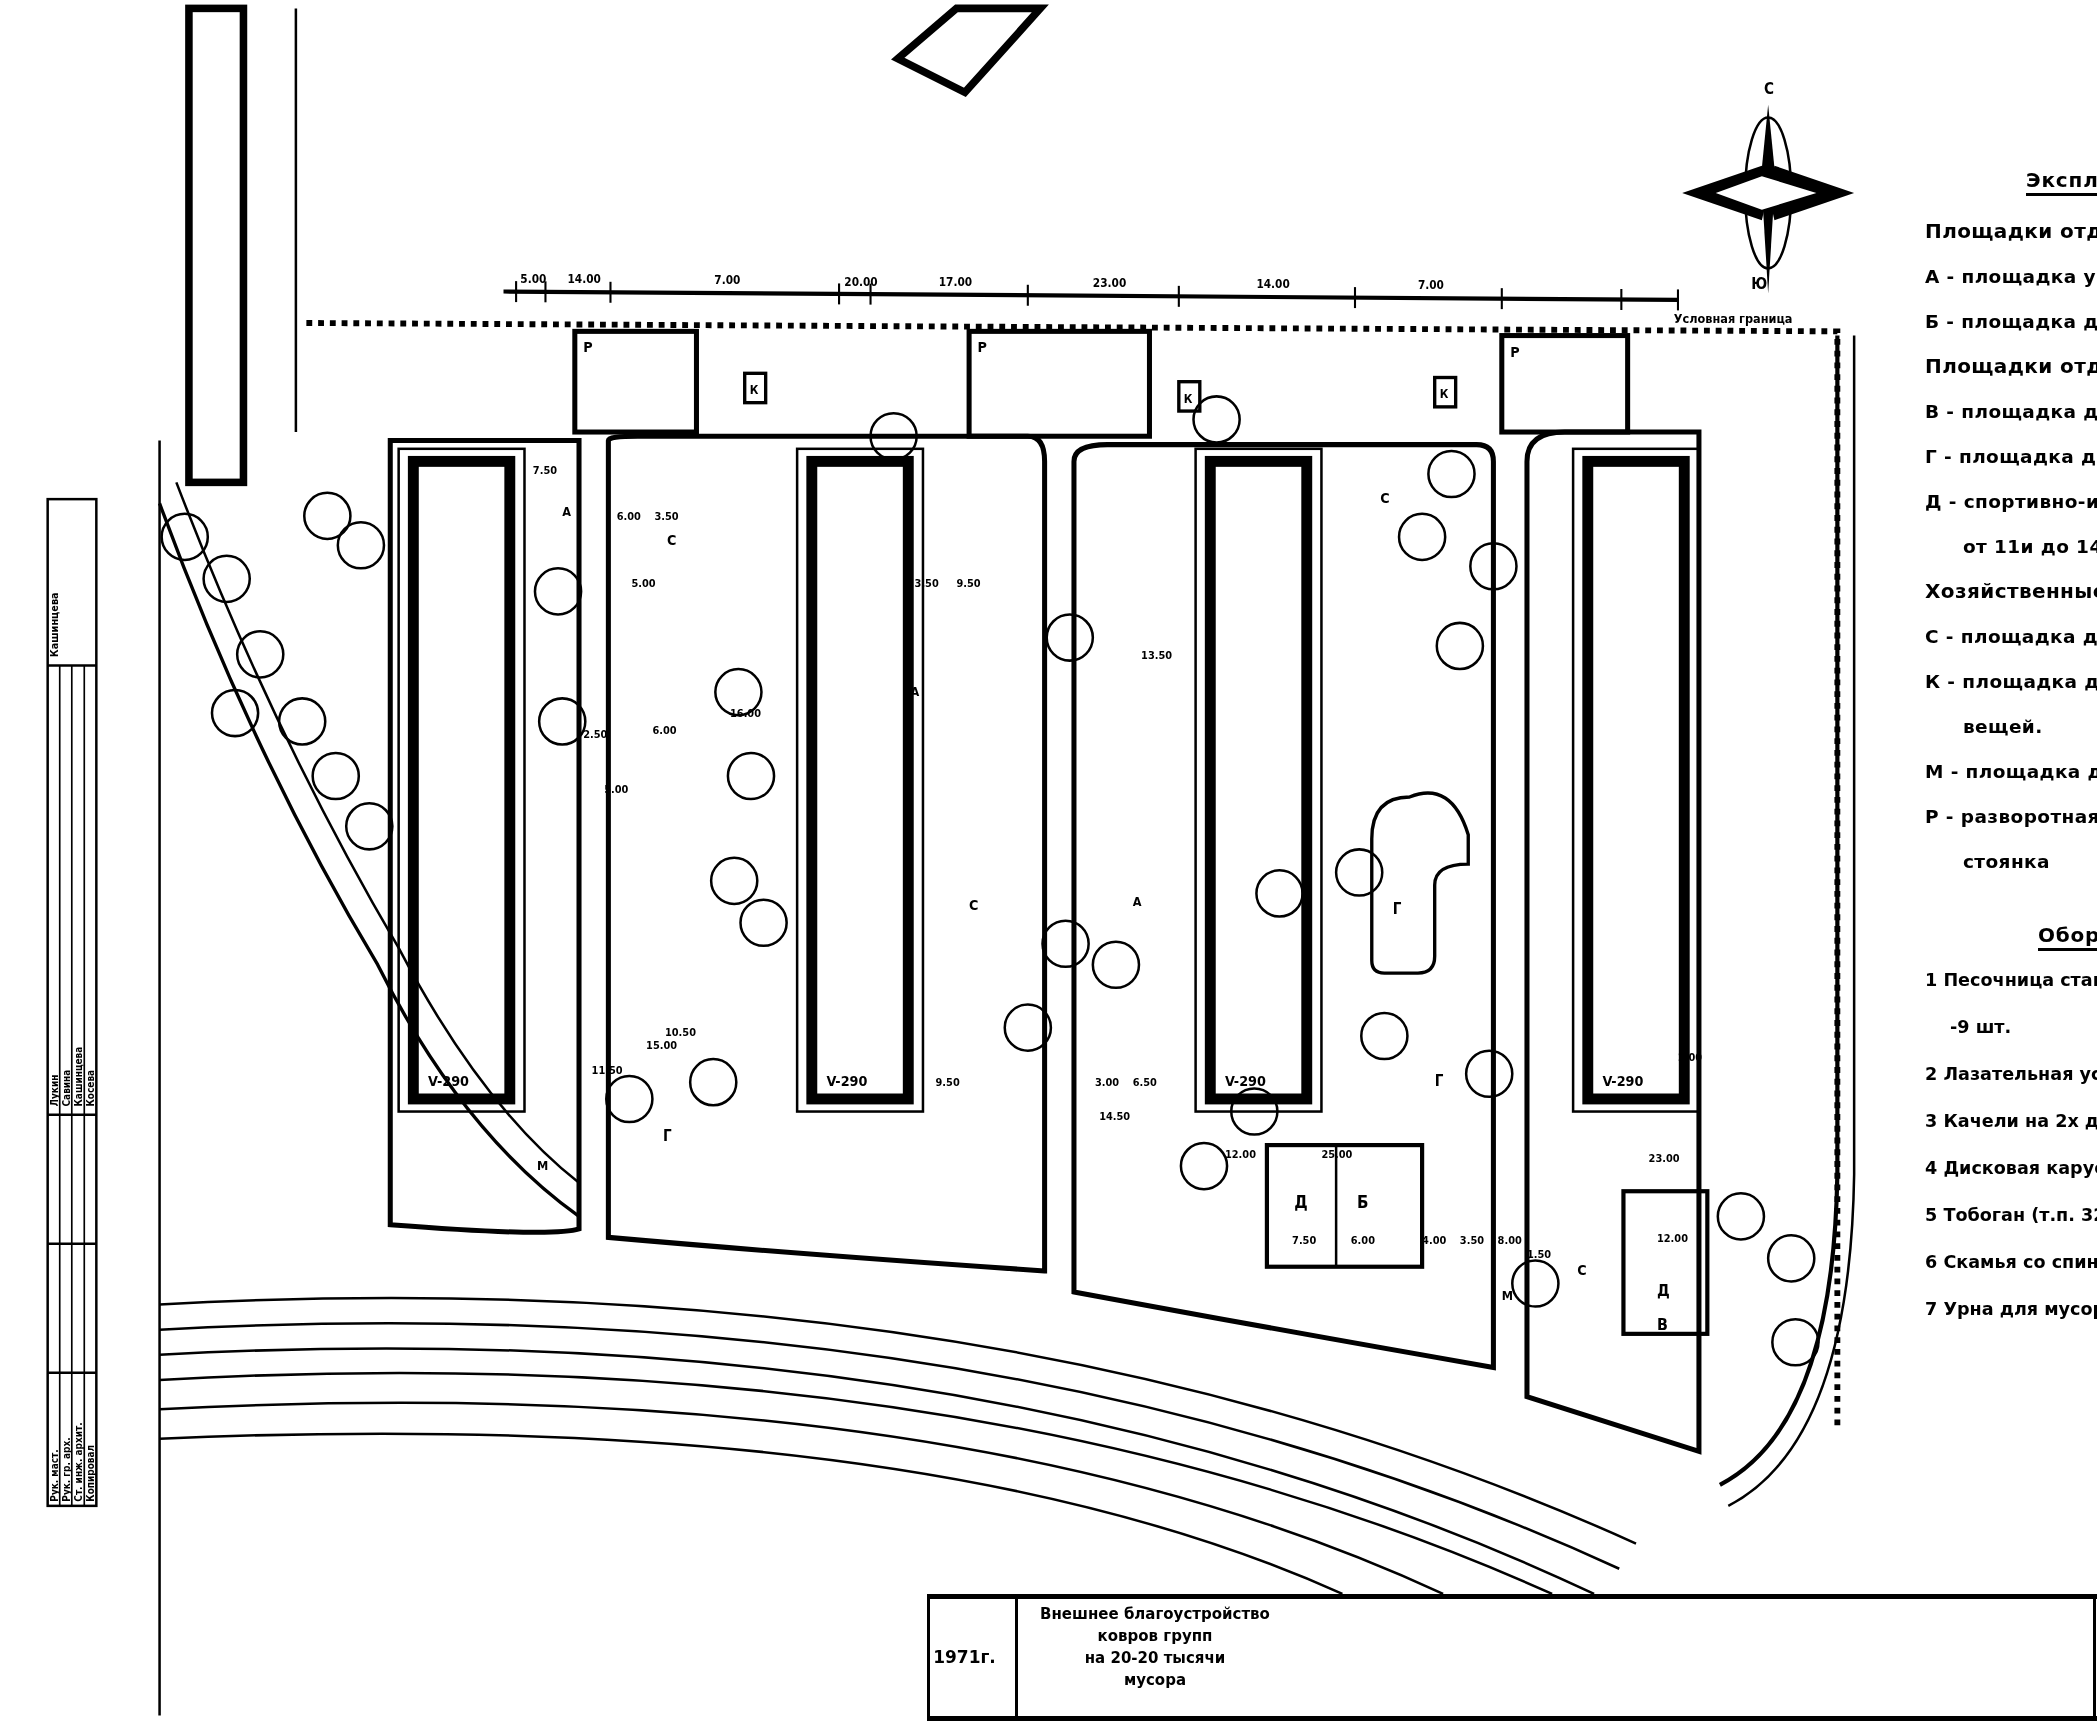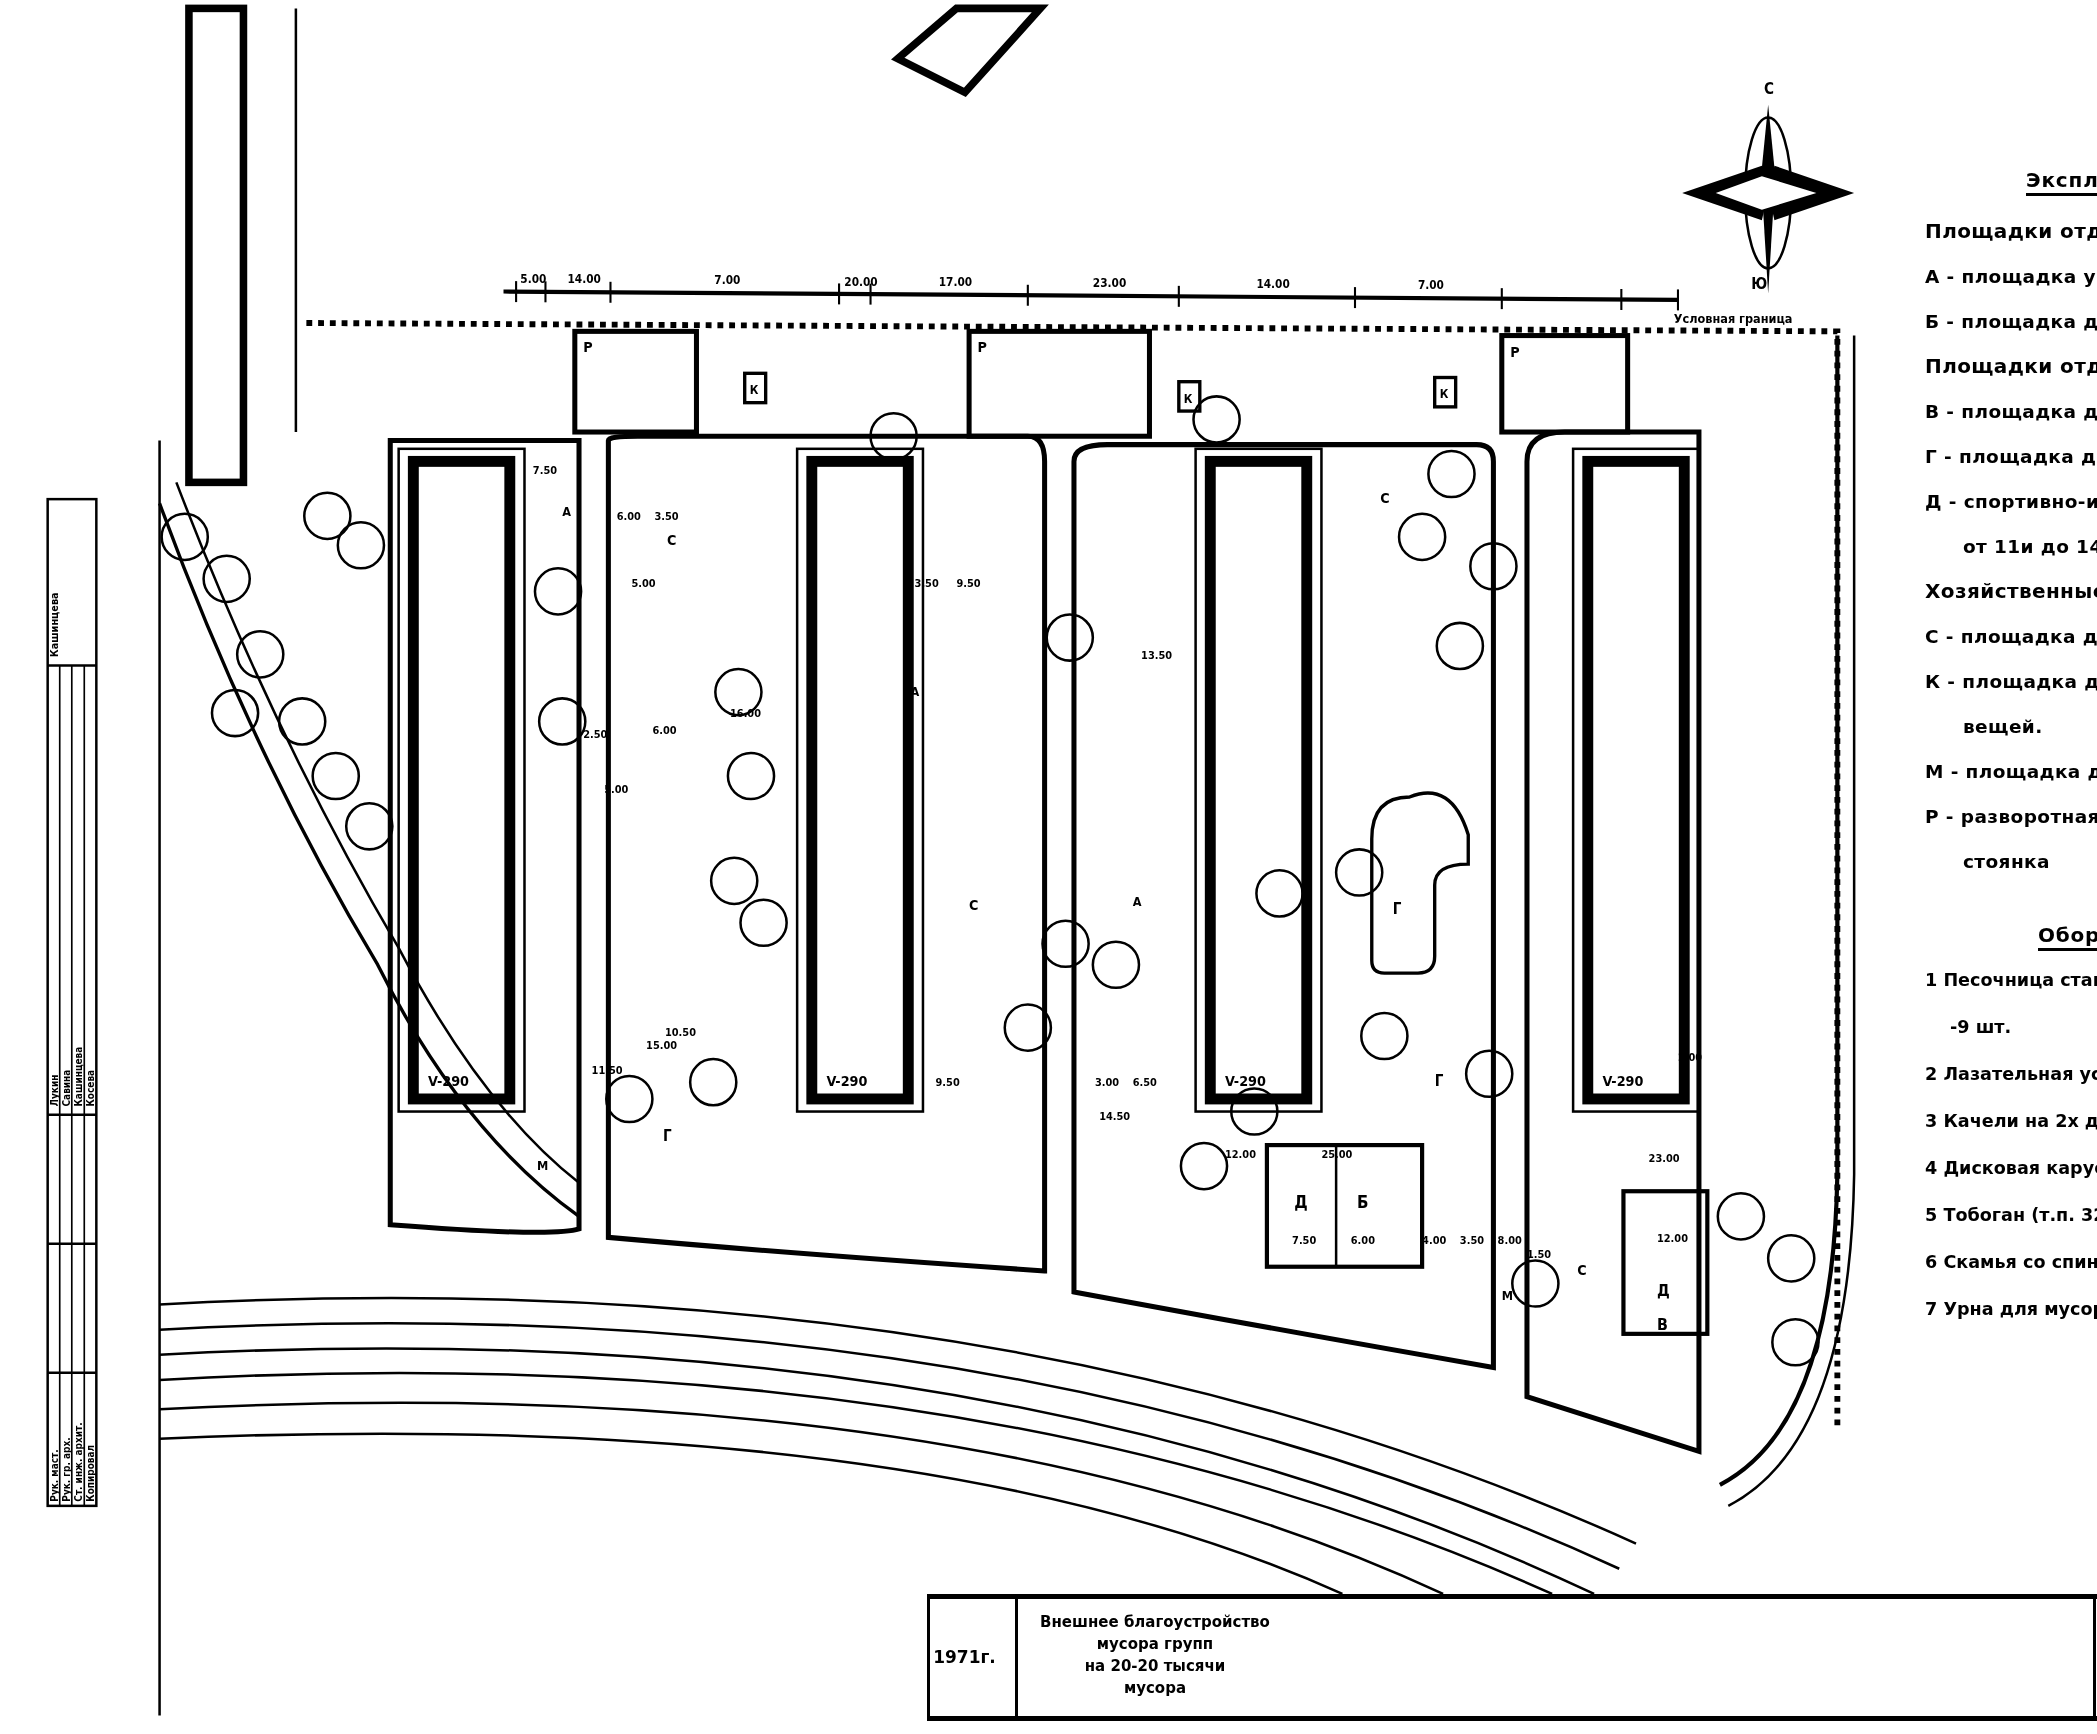--- a/index.html
+++ b/index.html
@@ -256,23 +256,23 @@
 </div>
 
 
 
 
 
 <div class="tb">
   <div class="cell" style="left:0;width:72px;line-height:117px;font-size:17px;">
     <span>1971г.</span>
   </div>
-  <div class="cell" style="left:88px;width:277px;font-size:15px;padding-top:12px;line-height:22px;">
+  <div class="cell" style="left:88px;width:277px;font-size:15px;padding-top:4px;line-height:22px;">
     <div>Внешнее благоустройство</div>
-    <div>мусора групп</div>
+    <div>ковров групп</div>
     <div>на 20-20 тысячи</div>
     <div>мусора</div>
   </div>
   <div class="cell" style="left:1166px;width:222px;font-size:18.5px;padding-top:14.7px;line-height:29px;">
     <div>Типовой проект</div>
     <div>Серия</div>
     <div>320 - 35</div>
   </div>
 
 </div>

